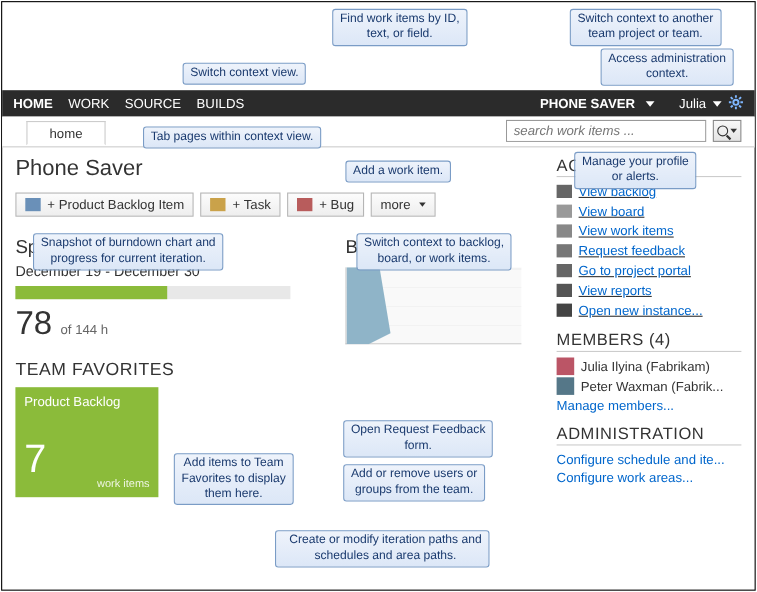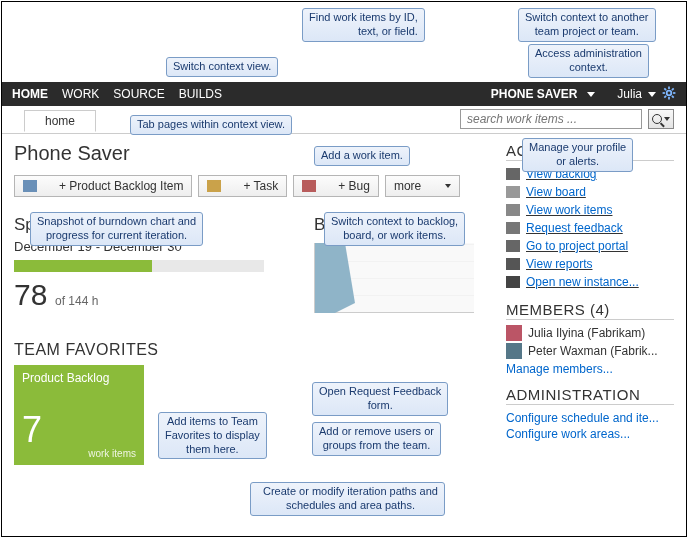--- a/index.html
+++ b/index.html
@@ -26,37 +26,37 @@
   .searchbtn { position:absolute; right:12px; top:3px; width:26px; height:20px; border:1px solid #888; background:linear-gradient(#f8f8f8,#e4e4e4); display:flex; align-items:center; justify-content:center; }
   .searchbtn .tri2 { width:0;height:0;border-left:3px solid transparent;border-right:3px solid transparent;border-top:4px solid #333; margin-left:2px;}
   .mag { width:10px;height:10px;border:1.5px solid #333;border-radius:50%; position:relative;}
   .mag::after{content:"";position:absolute;width:5px;height:1.5px;background:#333;bottom:-2px;right:-4px;transform:rotate(45deg);}
 
   
   .main { position:absolute; left:12px; top:140px; right:12px; bottom:8px; }
   .title { font-size:20px; font-weight:300; color:#333; margin-bottom:10px; }
 
   .toolbar { display:flex; gap:6px; margin-bottom:18px; }
-  .tbtn { border:1px solid #b5b5b5; background:linear-gradient(#fcfcfc,#eee); padding:3px 8px; font-size:12px; display:flex; align-items:center; gap:22px; cursor:pointer; }
+  .tbtn { border:1px solid #b5b5b5; background:linear-gradient(#fcfcfc,#eee); padding:3px 8px; font-size:12px; display:flex; align-items:center; gap:6px; cursor:pointer; }
   .tbtn .ico { width:14px;height:12px;background:#6a90b8;display:inline-block;}
   .tbtn .tri2{ width:0;height:0;border-left:3px solid transparent;border-right:3px solid transparent;border-top:4px solid #333; margin-left:2px;}
 
   .cols { display:flex; gap:20px; }
   .leftcol { width:280px; }
   .midcol { width:180px; }
 
   .sprintname { font-size:17px; font-weight:400; margin-bottom:4px;}
   .sprintdates { font-size:13px; margin-bottom:6px;}
   .progressbar { height:12px; background:#e8e8e8; position:relative; margin-bottom:6px; width:250px;}
   .progressbar .done { position:absolute;left:0;top:0;bottom:0;background:#8bbb3a; }
   .hours { font-size:30px; font-weight:300; display:inline-block; }
   .hourssub { font-size:12px; color:#666; display:inline-block; margin-left:4px;}
   .backlogstatus { font-size:11px; color:#888; margin-top:6px;}
 
-  .favtitle { font-size:16px; font-weight:400; margin-top:29px; margin-bottom:6px; letter-spacing:0.5px;}
+  .favtitle { font-size:16px; font-weight:400; margin-top:16px; margin-bottom:6px; letter-spacing:0.5px;}
   .favtile { width:130px; height:100px; background:#8bbb3a; color:#fff; padding:6px 8px; position:relative;}
   .favtile .ft-title{font-size:12px;}
   .favtile .ft-num{font-size:36px; font-weight:300; position:absolute; left:8px; bottom:14px;}
   .favtile .ft-sub{font-size:10px; position:absolute; right:8px; bottom:6px; opacity:.85;}
 
   .burntitle{font-size:17px;font-weight:400;margin-bottom:8px;}
   .burnchart{width:160px;height:70px;border-left:1px solid #ccc;border-bottom:1px solid #ccc;position:relative;background:repeating-linear-gradient(to top,#f9f9f9,#f9f9f9 16px,#f2f2f2 16px,#f2f2f2 17px);}
   .burnchart svg{position:absolute;left:0;top:0;}
 
   
@@ -71,25 +71,25 @@
   .avatar.b{background:#578;}
   .side .sec { margin-bottom:10px; }
 </style>
 </head>
 <body>
 
 <div class="frame">
 
   <div class="callout" style="left:164px; top:55px;">Switch context view.</div>
   <div class="callout" style="left:128px; top:113px;">Tab pages within context view.</div>
-  <div class="callout" style="left:300px; top:6px;text-align:right;">Find work items by ID,
+  <div class="callout" style="left:300px; top:6px;">Find work items by ID,
 text, or field.</div>
   <div class="callout" style="left:516px; top:6px;">Switch context to another
 team project or team.</div>
-  <div class="callout" style="left:526px; top:42px;">Access administration
+  <div class="callout" style="left:544px; top:42px;">Access administration
 context.</div>
   <div class="callout" style="left:520px; top:136px;">Manage your profile
 or alerts.</div>
   <div class="callout" style="left:312px; top:144px;">Add a work item.</div>
   <div class="callout" style="left:322px; top:210px;">Switch context to backlog,
 board, or work items.</div>
   <div class="callout" style="left:28px; top:210px;">Snapshot of burndown chart and
 progress for current iteration.</div>
   <div class="callout" style="left:310px; top:380px;">Open Request Feedback
 form.</div>

